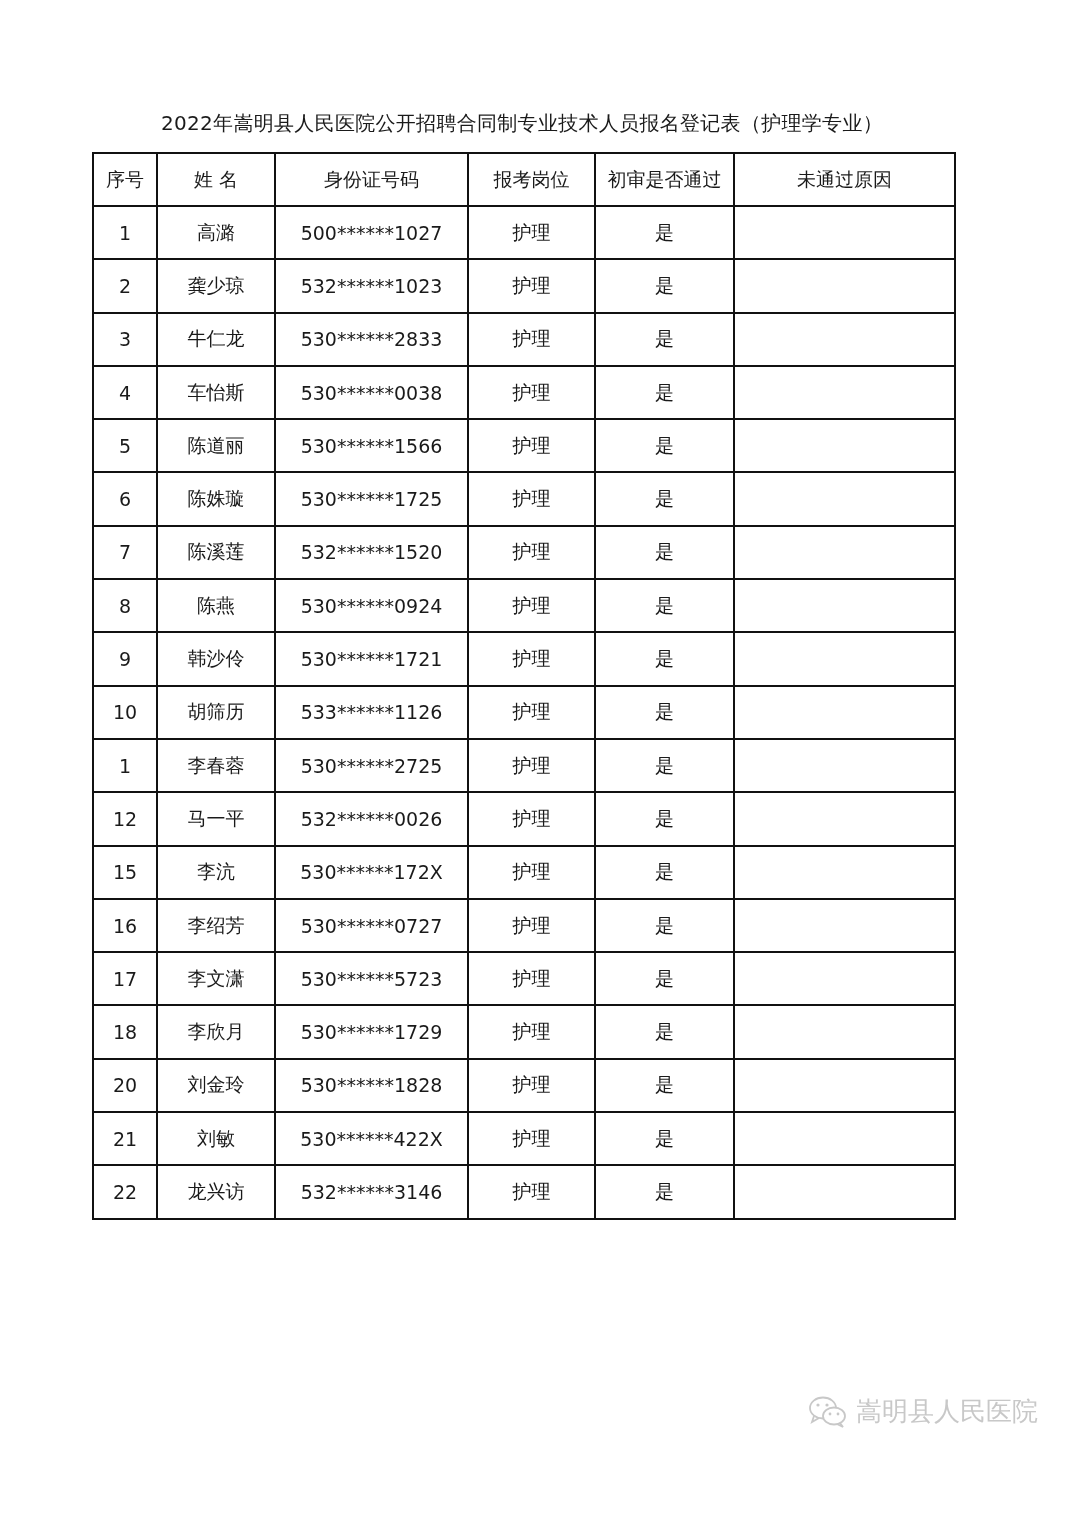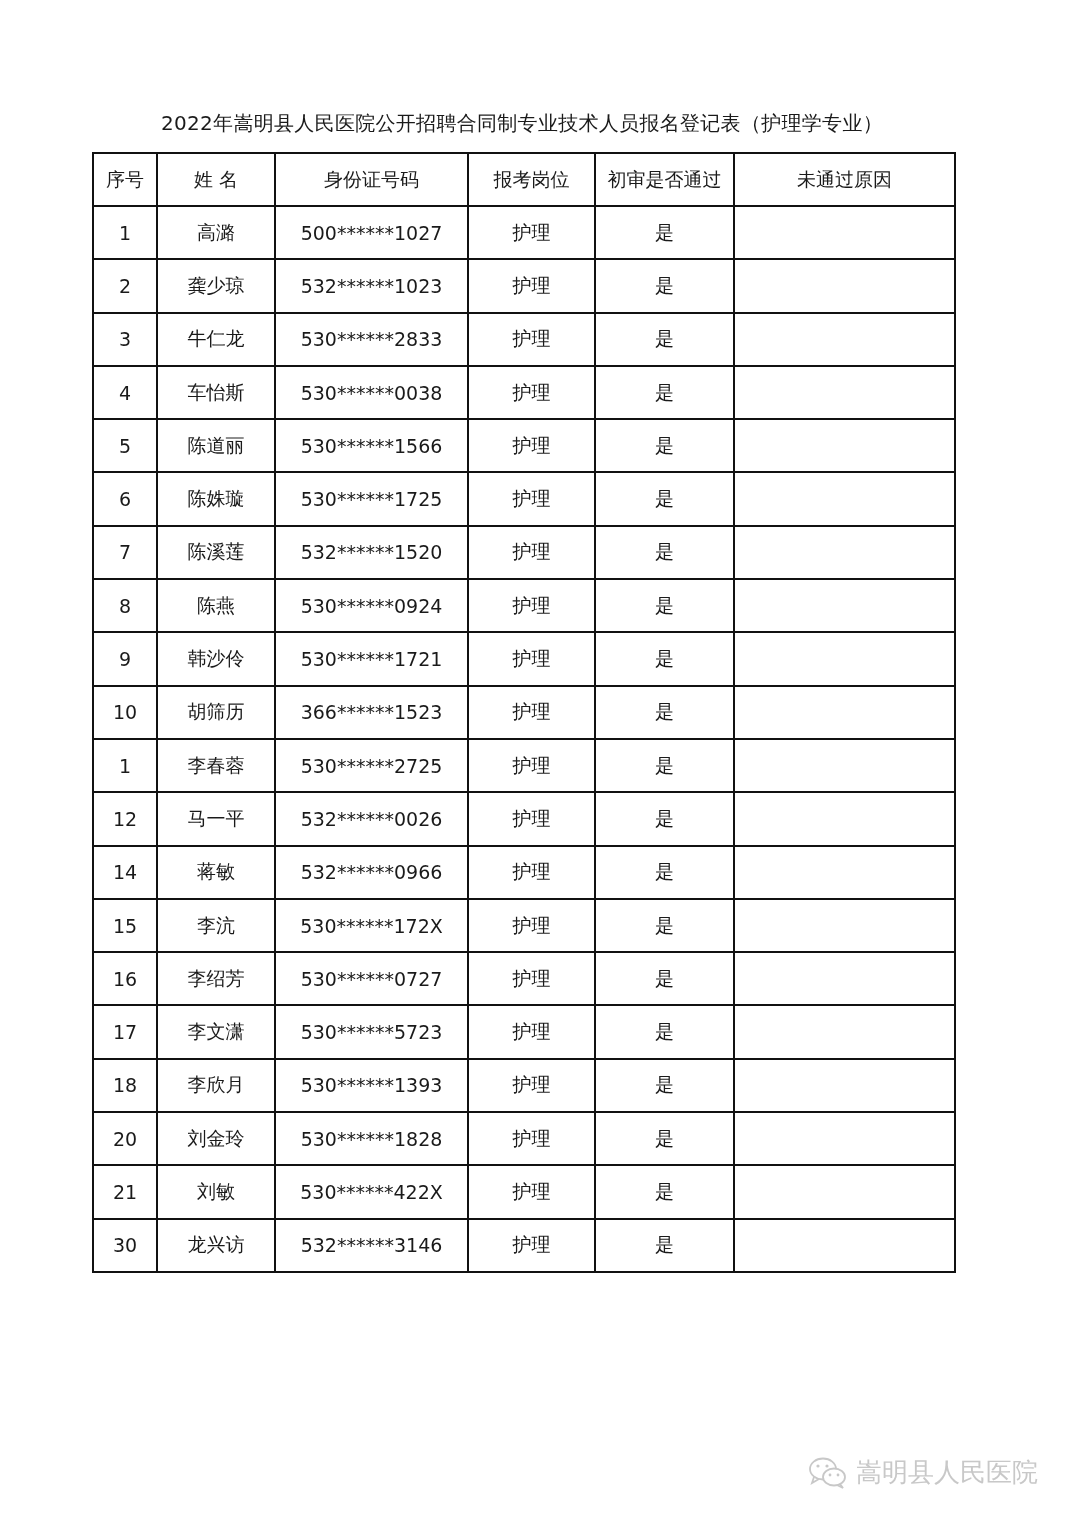--- a/index.html
+++ b/index.html
@@ -6,21 +6,21 @@
   body { width: 1080px; height: 1527px; position: relative; overflow: hidden;
          font-family: "DejaVu Sans", "Liberation Sans", sans-serif; color: #1a1a1a; }
   .title { position: absolute; left: 0; width: 1044px; top: 110px; text-align: center;
            font-size: 20px; letter-spacing: 0.3px; }
   table.reg { position: absolute; left: 92px; top: 152px; width: 862px;
               border-collapse: collapse; table-layout: fixed; }
   table.reg th, table.reg td { border: 2.5px solid #111; text-align: center; vertical-align: middle;
               font-size: 19px; font-weight: normal; padding: 0; }
   table.reg th { height: 51px; border-radius: 19px; }
   table.reg td { height: 51.3px; }
-  .watermark { position: absolute; left: 808px; top: 1455px; display: flex; align-items: center;
+  .watermark { position: absolute; left: 808px; top: 1394px; display: flex; align-items: center;
                color: #c8c8c8; font-size: 26px; }
   .watermark svg { margin-right: 8px; }
 </style>
 </head>
 <body>
 
 <div class="title">2022年嵩明县人民医院公开招聘合同制专业技术人员报名登记表（护理学专业）</div>
 
 <table class="reg">
   <colgroup>
@@ -110,21 +110,21 @@
         <td>9</td>
         <td>韩沙伶</td>
         <td>530******1721</td>
         <td>护理</td>
         <td>是</td>
         <td></td>
       </tr>
       <tr>
         <td>10</td>
         <td>胡筛历</td>
-        <td>366******1523</td>
+        <td>533******1126</td>
         <td>护理</td>
         <td>是</td>
         <td></td>
       </tr>
       <tr>
         <td>1</td>
         <td>李春蓉</td>
         <td>530******2725</td>
         <td>护理</td>
         <td>是</td>
@@ -132,28 +132,20 @@
       </tr>
       <tr>
         <td>12</td>
         <td>马一平</td>
         <td>532******0026</td>
         <td>护理</td>
         <td>是</td>
         <td></td>
       </tr>
       <tr>
-        <td>14</td>
-        <td>蒋敏</td>
-        <td>532******0966</td>
-        <td>护理</td>
-        <td>是</td>
-        <td></td>
-      </tr>
-      <tr>
         <td>15</td>
         <td>李沆</td>
         <td>530******172X</td>
         <td>护理</td>
         <td>是</td>
         <td></td>
       </tr>
       <tr>
         <td>16</td>
         <td>李绍芳</td>
@@ -166,21 +158,21 @@
         <td>17</td>
         <td>李文潇</td>
         <td>530******5723</td>
         <td>护理</td>
         <td>是</td>
         <td></td>
       </tr>
       <tr>
         <td>18</td>
         <td>李欣月</td>
-        <td>530******1393</td>
+        <td>530******1729</td>
         <td>护理</td>
         <td>是</td>
         <td></td>
       </tr>
       <tr>
         <td>20</td>
         <td>刘金玲</td>
         <td>530******1828</td>
         <td>护理</td>
         <td>是</td>
@@ -188,21 +180,21 @@
       </tr>
       <tr>
         <td>21</td>
         <td>刘敏</td>
         <td>530******422X</td>
         <td>护理</td>
         <td>是</td>
         <td></td>
       </tr>
       <tr>
-        <td>30</td>
+        <td>22</td>
         <td>龙兴访</td>
         <td>532******3146</td>
         <td>护理</td>
         <td>是</td>
         <td></td>
       </tr>
     </tbody>
 </table>
 
 <div class="watermark">

